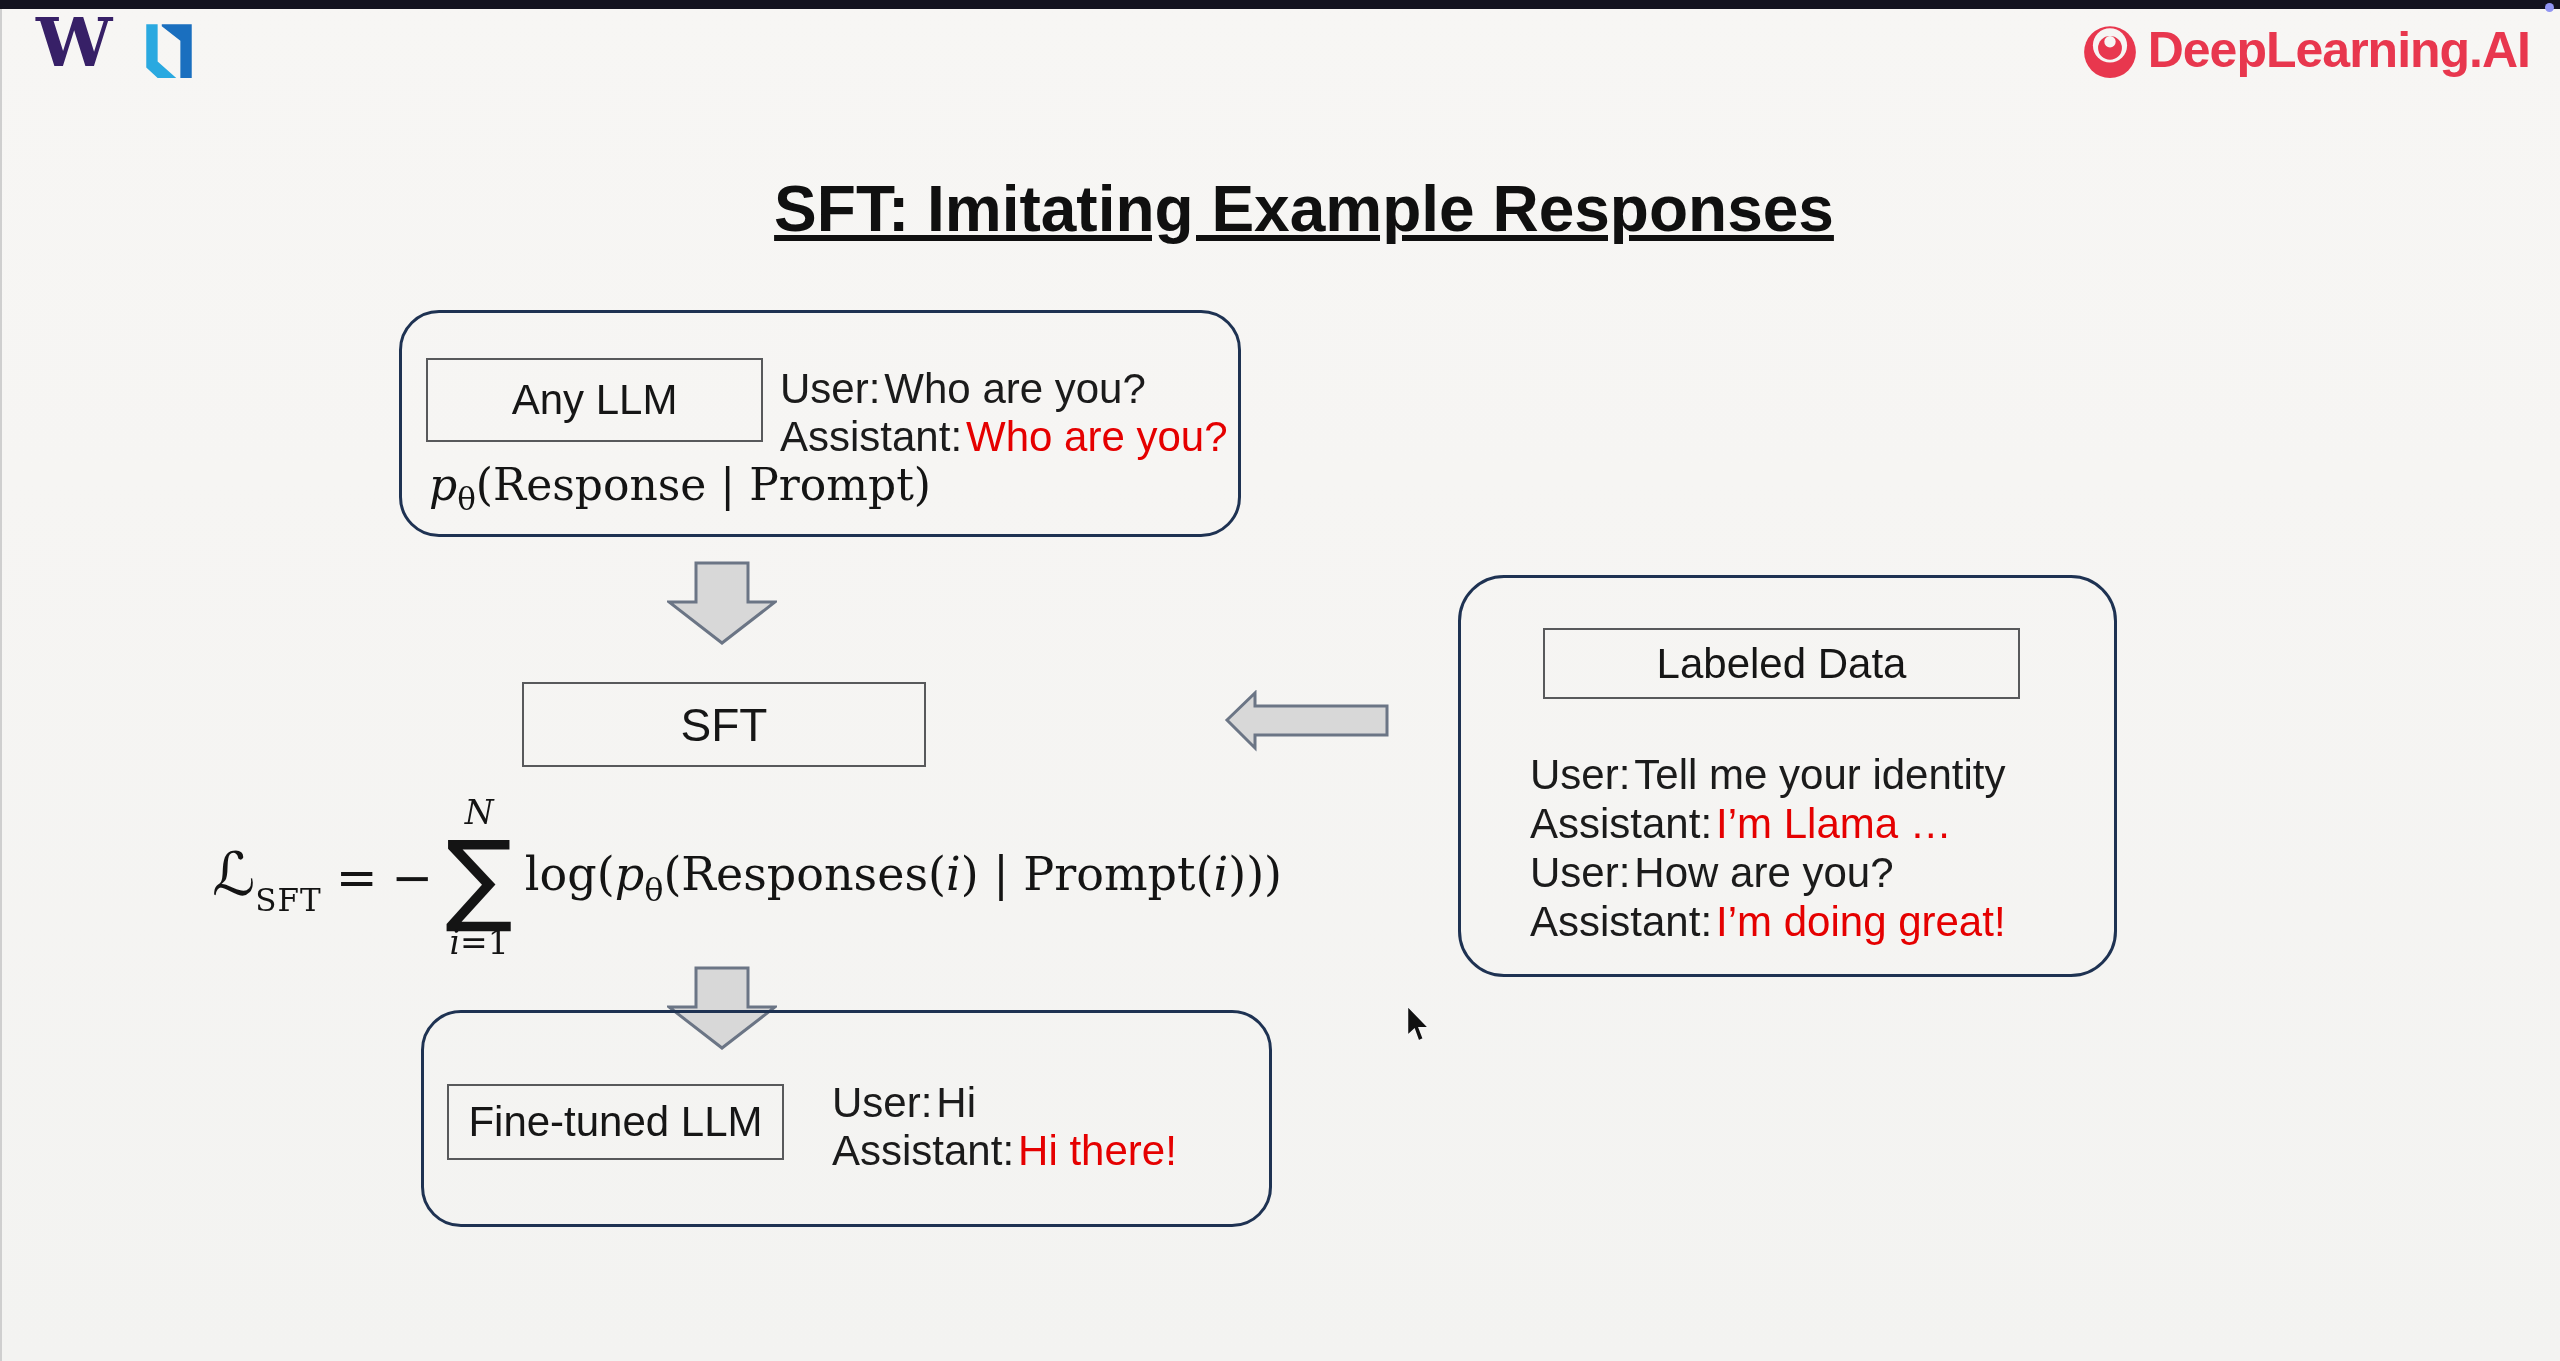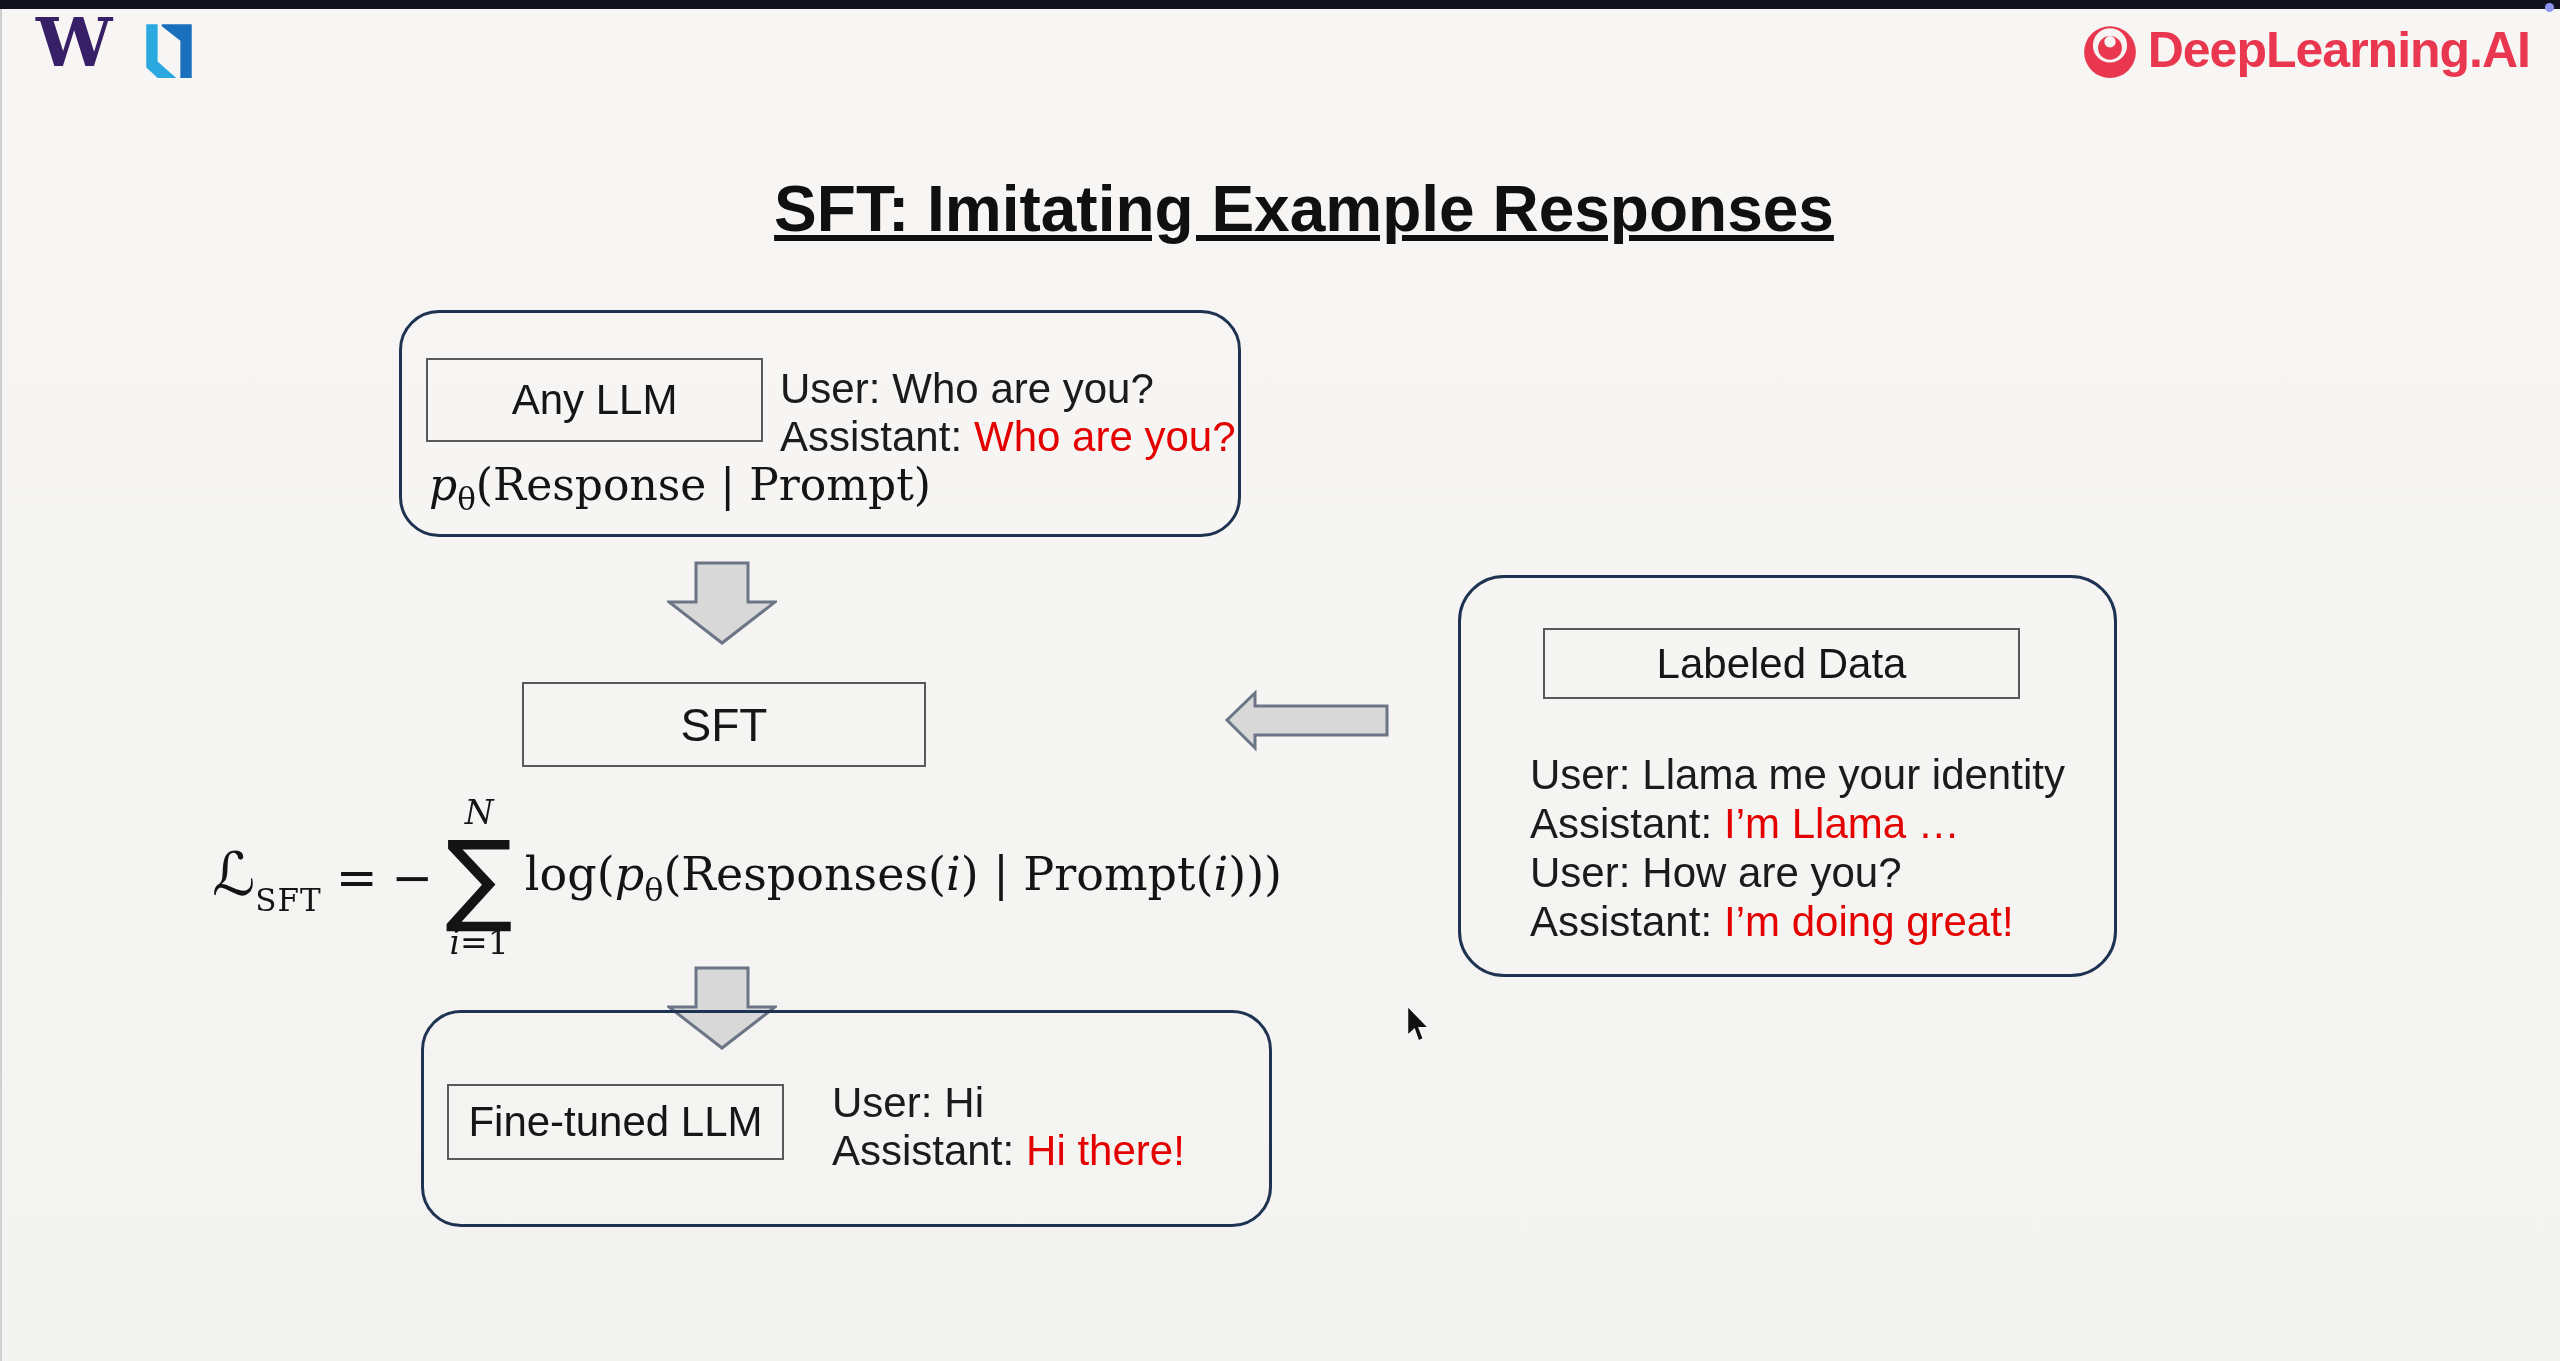--- a/index.html
+++ b/index.html
@@ -18,21 +18,21 @@
   .purple-dot{position:absolute;left:2545px;top:3px;width:9px;height:9px;border-radius:50%;background:#9195f2;}
 
   .page-title{position:absolute;left:calc(50% + 24px);transform:translateX(-50%);top:172px;
               font-size:64px;font-weight:bold;color:#101010;white-space:nowrap;text-decoration:underline;}
 
   
   .panel{position:absolute;border:3px solid #1e3252;border-radius:42px;}
   .inner-box{position:absolute;border:2px solid #58595b;display:flex;align-items:center;
              justify-content:center;font-size:42px;color:#161616;white-space:nowrap;}
   .chat{position:absolute;font-size:42px;line-height:48px;color:#1b1b1b;white-space:nowrap;}
-  .chat .txt{margin-left:12px;}
+  .chat .txt{margin-left:4px;}
   .red{color:#e50000;}
 
   .math-serif{font-family:"DejaVu Serif","Liberation Serif",serif;color:#141414;}
   .pdist{position:absolute;font-size:44px;}
   .pdist .ital, .ital{font-style:italic;}
   .msub{font-size:31px;vertical-align:-10px;}
 
   
   .formula{position:absolute;left:212px;top:790px;height:176px;display:flex;align-items:center;
            font-family:"DejaVu Serif","Liberation Serif",serif;font-size:46px;color:#141414;white-space:nowrap;}
@@ -100,21 +100,21 @@
 
   <svg class="arrow" style="left:1224px;top:690px;" width="166" height="62" viewBox="0 0 166 62">
     <polygon points="3,30 31,3 31,16 163,16 163,45 31,45 31,58" fill="#d8d8d8" stroke="#6b7585" stroke-width="3"></polygon>
   </svg>
 
   <div class="panel" style="left:1458px;top:575px;width:653px;height:396px;border-radius:46px;">
     <div class="inner-box" style="left:82px;top:50px;width:473px;height:67px;">
       <span>Labeled Data</span>
     </div>
     <div class="chat" style="left:69px;top:172px;line-height:49px;">
-      <div class="chat-line"><span class="spk">User:</span><span class="txt">Llama me your identity</span></div>
+      <div class="chat-line"><span class="spk">User:</span><span class="txt">Tell me your identity</span></div>
       <div class="chat-line"><span class="spk">Assistant:</span><span class="txt red">I’m Llama …</span></div>
       <div class="chat-line"><span class="spk">User:</span><span class="txt">How are you?</span></div>
       <div class="chat-line"><span class="spk">Assistant:</span><span class="txt red">I’m doing great!</span></div>
     </div>
   </div>
 
   <div class="formula">
     <span class="f-L"><span>ℒ</span><span class="f-Lsub">SFT</span></span>
     <span class="f-op">=</span>
     <span class="f-op f-minus">−</span>

